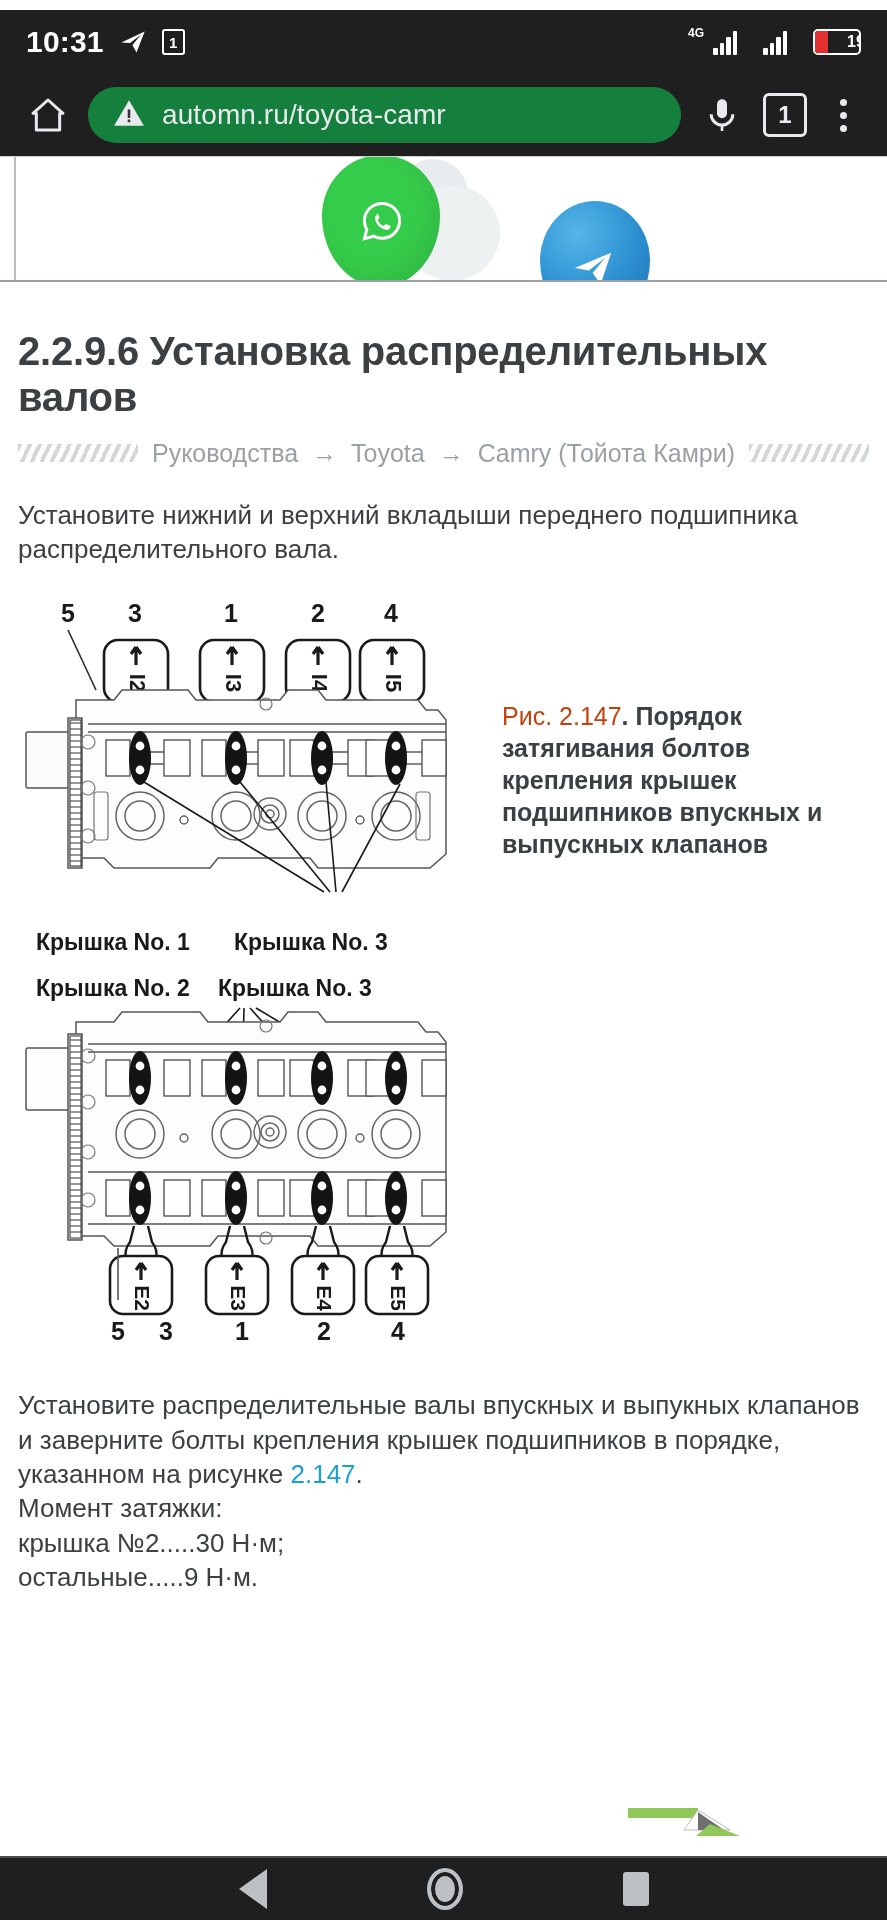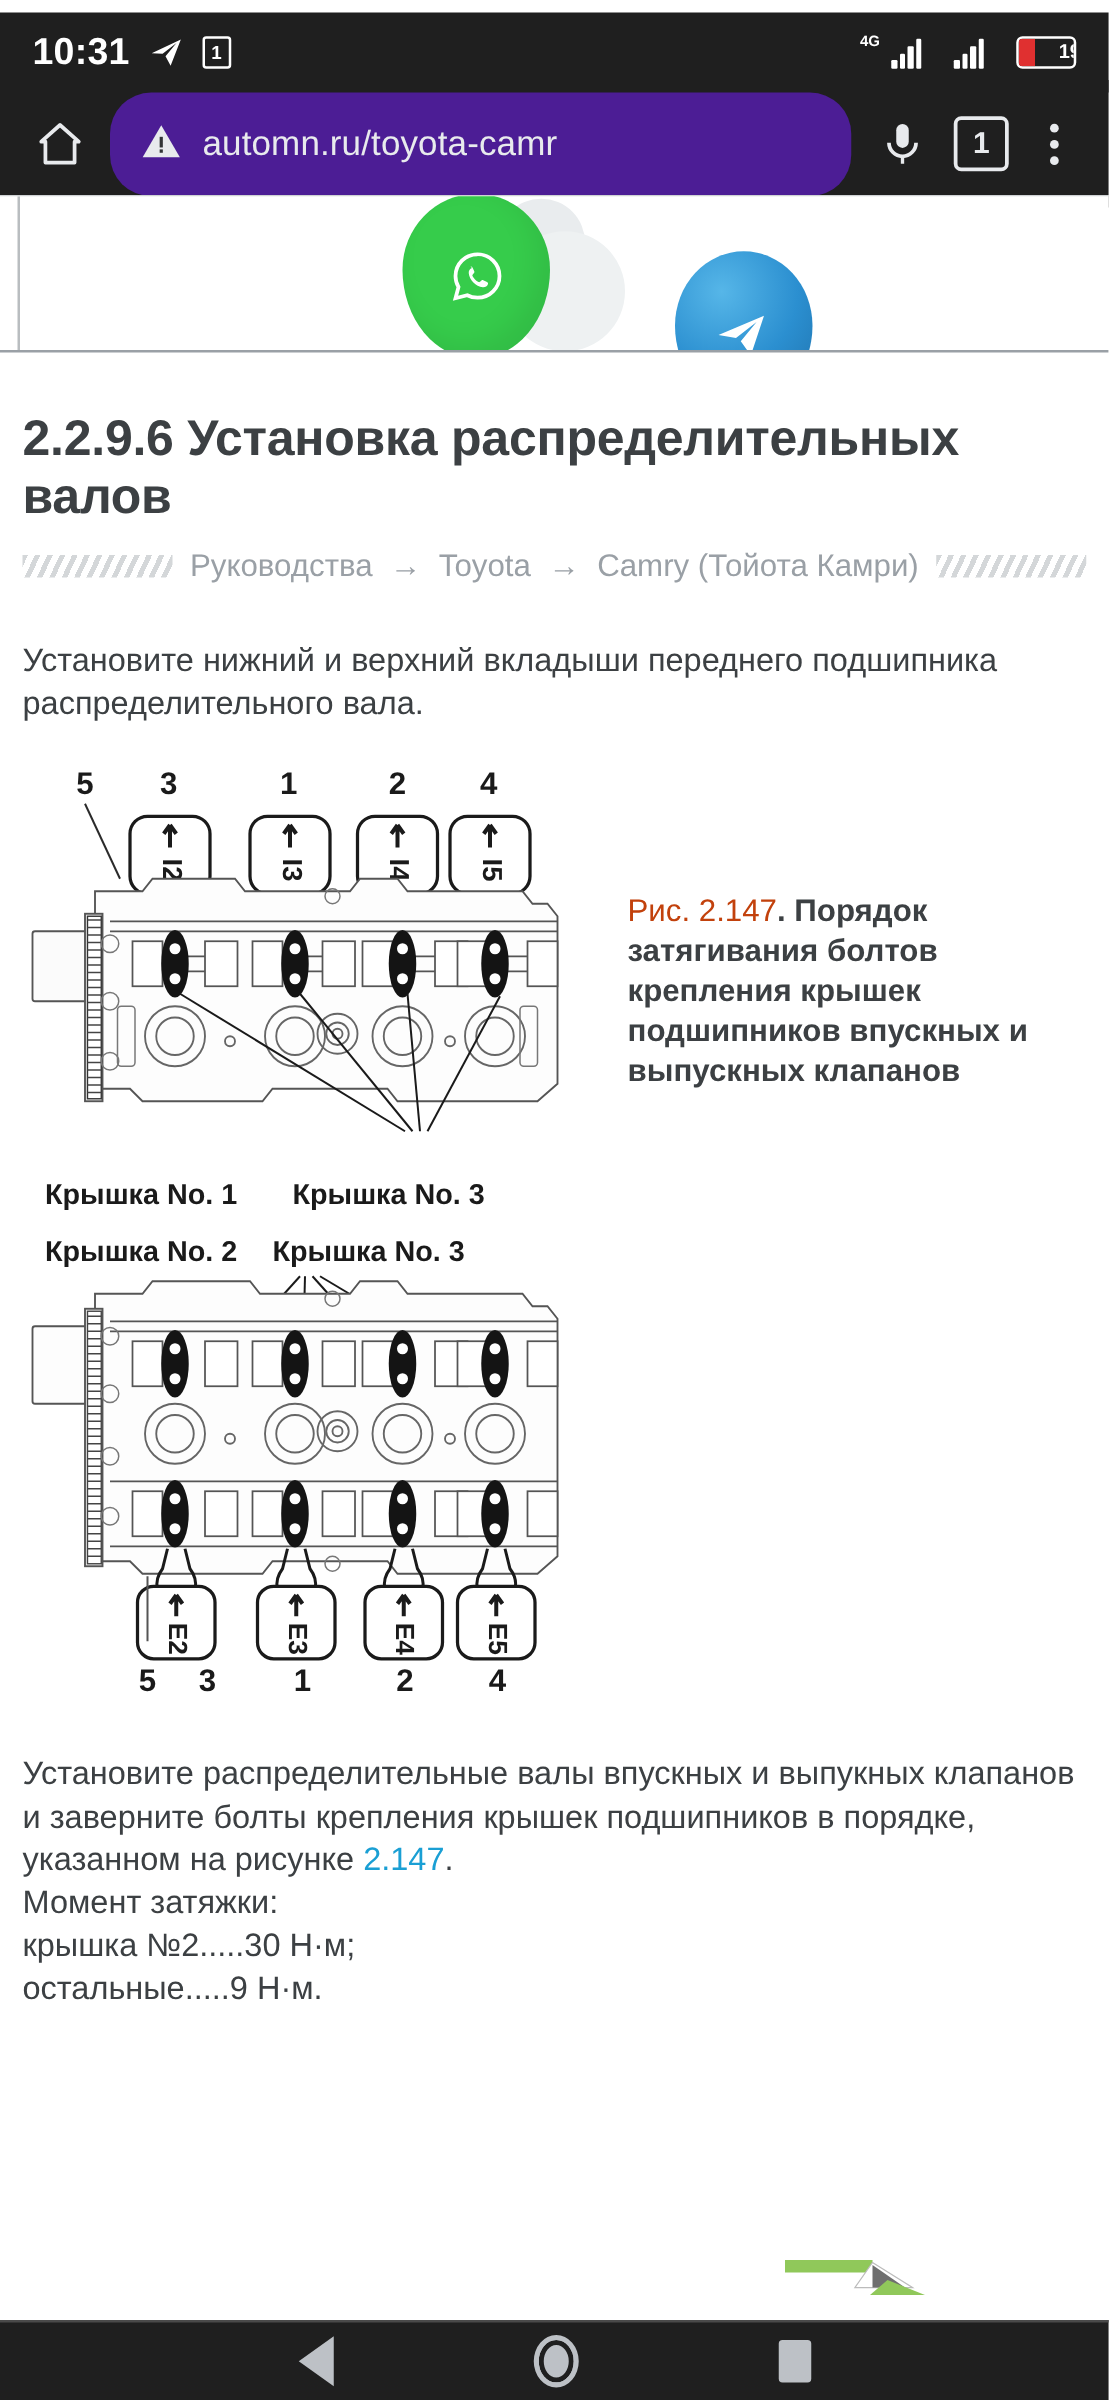--- a/index.html
+++ b/index.html
@@ -48,21 +48,21 @@
     font-size: 16px; font-weight: 700; color: #fff; line-height: 1; padding-left: 32px;
   }
 
   
   .browser-bar {
     position: absolute; top: 64px; left: 0; width: 887px; height: 102px;
     background: #1f1f1f; display: flex; align-items: center; padding: 0 22px; gap: 14px;
   }
   .home-btn { width: 52px; height: 52px; display: flex; align-items: center; justify-content: center; }
   .omnibox {
-    flex: 1; height: 83px; background: #4c1d95; border-radius: 33px;
+    flex: 1; height: 56px; background: #15803d; border-radius: 33px;
     display: flex; align-items: center; padding: 0 24px; gap: 16px;
     overflow: hidden; min-width: 0;
   }
   .url-text {
     color: #e8eaed; font-size: 28px; white-space: nowrap;
     overflow: hidden; letter-spacing: .1px;
   }
   .mic-btn { width: 54px; height: 54px; display: flex; align-items: center; justify-content: center; }
   .tabs-btn {
     width: 44px; height: 44px; border: 3px solid #e8eaed; border-radius: 6px;
@@ -125,21 +125,21 @@
   }
   .hatch {
     flex: 1 1 auto; height: 18px; min-width: 38px;
     background: repeating-linear-gradient(115deg,
       #d4d7d9 0px, #d4d7d9 4px, transparent 4px, transparent 9px);
   }
   .crumb-link { color: #9aa0a6; }
   .crumb-sep { color: #9aa0a6; }
 
   .para {
-    margin-top: 43px; font-size: 26px; line-height: 1.32; color: #3c4043;
+    margin-top: 30px; font-size: 26px; line-height: 1.32; color: #3c4043;
   }
   .para .lnk { color: #1a9fd4; text-align: center; }
 
   
   .figure-block {
     position: relative; margin-top: 26px; display: flex; gap: 0;
   }
   .diagram-col { width: 470px; flex: 0 0 470px; position: relative; }
   .caption-col {
     flex: 1 1 auto; padding-left: 14px; padding-top: 108px;

